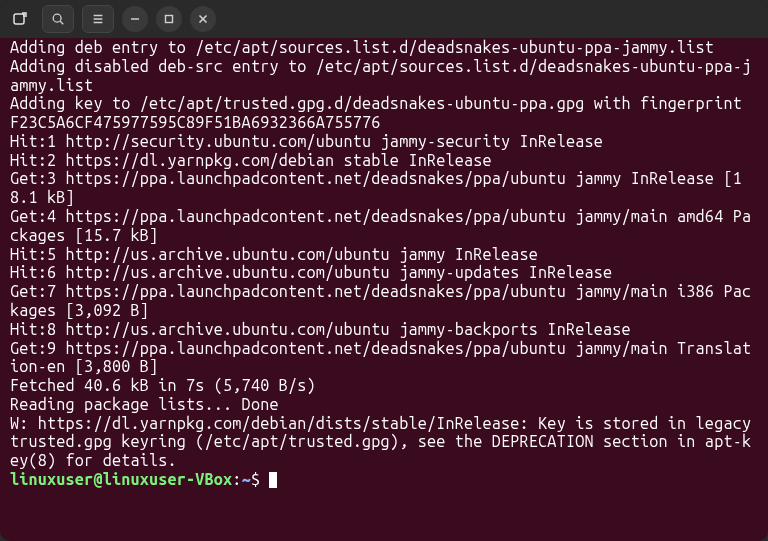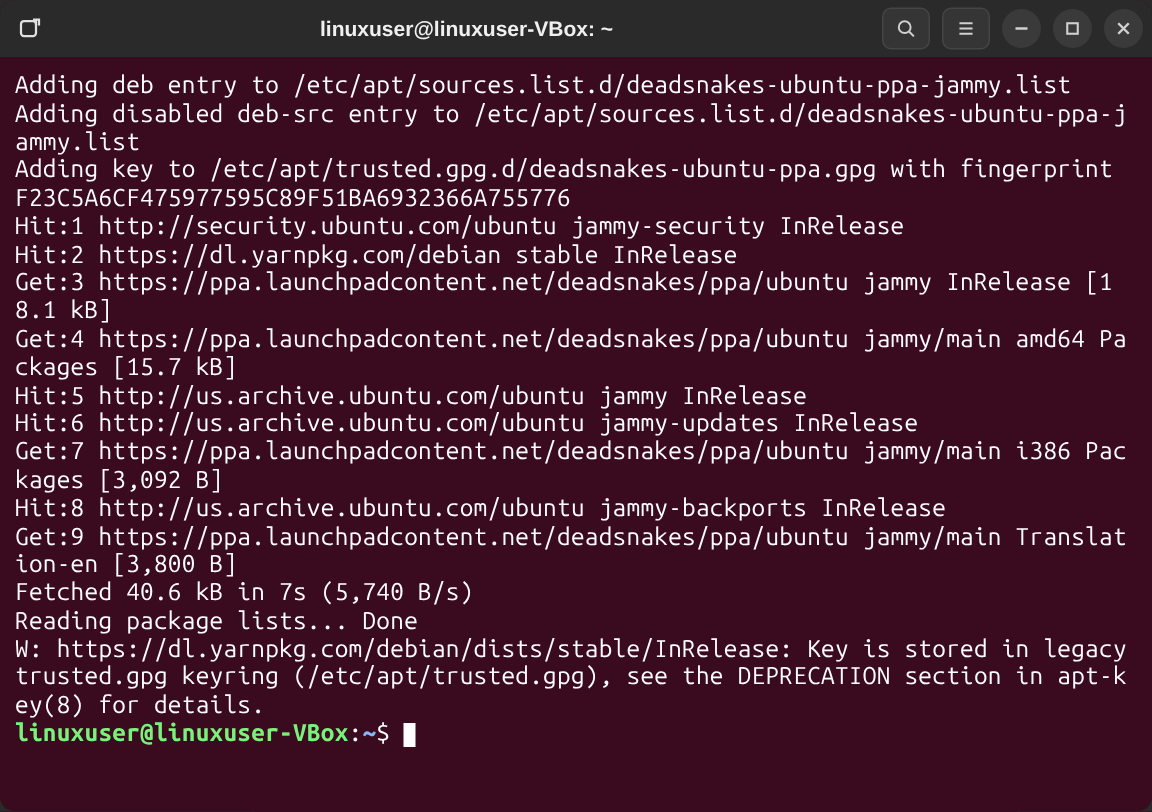--- a/index.html
+++ b/index.html
@@ -84,21 +84,21 @@
       color: #d0d0d0;
       cursor: pointer;
       border: 1px solid #454545;
     }
     .btn-box svg {
       width: 14px;
       height: 14px;
     }
     .terminal-body {
       flex: 1;
-      padding: 10px 10px;
+      padding: 0 10px;
       font-family: "Ubuntu Mono", "DejaVu Sans Mono", Consolas, monospace;
       font-size: 16.2px;
       line-height: 1.16;
       color: #ffffff;
       overflow: hidden;
       white-space: pre-wrap;
       word-break: break-all;
       letter-spacing: 0.2px;
     }
     .prompt-user {
@@ -127,21 +127,20 @@
   <div class="titlebar">
     <div class="titlebar-left">
       <div class="titlebar-btn">
         <svg viewBox="0 0 16 16" width="16" height="16">
           <rect x="2" y="3" width="10" height="10" rx="2" fill="none" stroke="currentColor" stroke-width="1.5"></rect>
           <path d="M10 2h4v4" fill="none" stroke="currentColor" stroke-width="1.5"></path>
           <line x1="12" y1="6" x2="12" y2="2" stroke="currentColor" stroke-width="1.5"></line>
         </svg>
       </div>
     </div>
-    <div class="title">linuxuser@linuxuser-VBox: ~</div>
     <div class="titlebar-right">
       <div class="btn-box">
         <svg viewBox="0 0 16 16">
           <circle cx="7" cy="7" r="4.5" fill="none" stroke="currentColor" stroke-width="1.5"></circle>
           <line x1="10.5" y1="10.5" x2="14" y2="14" stroke="currentColor" stroke-width="1.5"></line>
         </svg>
       </div>
       <div class="btn-box">
         <svg viewBox="0 0 16 16">
           <line x1="3" y1="4" x2="13" y2="4" stroke="currentColor" stroke-width="1.6"></line>

